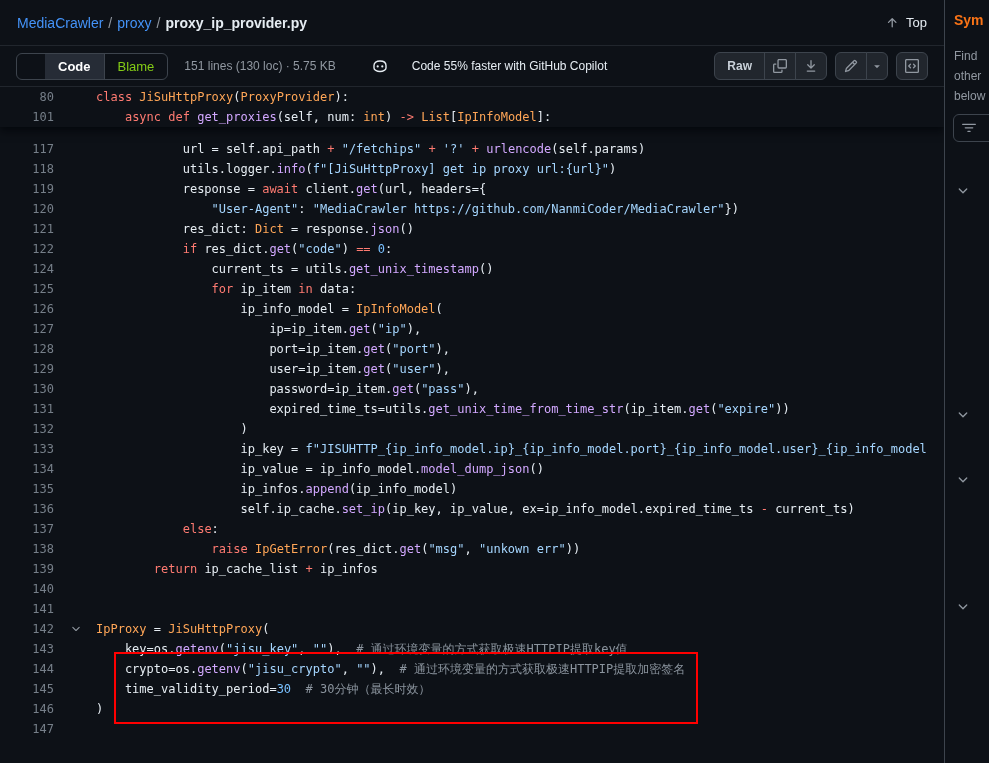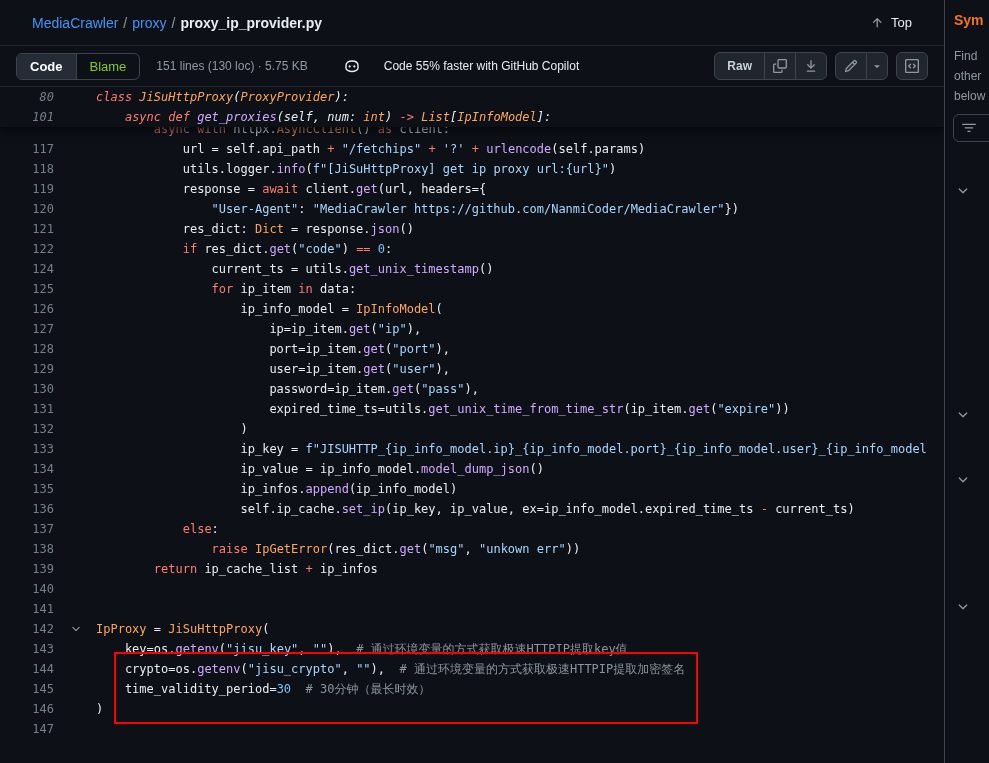--- a/index.html
+++ b/index.html
@@ -6,38 +6,38 @@
   html,body { background:#010409; }
   .page {
     position:relative; width:989px; height:763px; overflow:hidden;
     background:#0d1117; color:#e6edf3;
     font-family:"Liberation Sans","DejaVu Sans",sans-serif;
   }
   
   .topbar {
     position:absolute; left:0; top:0; width:944px; height:46px;
     display:flex; align-items:center; justify-content:space-between;
-    padding:0 32px; background:#0d1117; border-bottom:1px solid #21262d;
+    padding:0 17px; background:#0d1117; border-bottom:1px solid #21262d;
   }
   .breadcrumb { font-size:14px; display:flex; align-items:center; white-space:nowrap; }
   .breadcrumb a { color:#4493f8; text-decoration:none; cursor:pointer; }
   .breadcrumb .sep { color:#9198a1; margin:0 5px; }
   .breadcrumb .file { color:#e6edf3; font-weight:700; }
   .top-btn {
     display:flex; align-items:center; gap:7px; background:none; border:none;
     color:#e6edf3; font-size:13px; cursor:pointer; font-family:inherit;
   }
   .top-btn .ic { color:#9198a1; display:inline-flex; }
   
   .toolbar {
     position:absolute; left:0; top:46px; width:944px; height:41px;
     display:flex; align-items:center; padding:0 16px; gap:8px;
     border-bottom:1px solid #21262d; background:#0d1117;
   }
-  .segmented { display:inline-flex; border:1px solid #3d444d; border-radius:6px; overflow:hidden; flex:none; }
+  .segmented { display:inline-flex; border:1px solid #3d444d; border-radius:6px; overflow:hidden; flex:none;padding-left:28px; }
   .seg {
     background:transparent; border:none; color:#84cc16; font-size:13px;
     padding:5px 13px; cursor:pointer; font-family:inherit;
   }
   .seg.active { background:#262c36; color:#ffffff; font-weight:600; border-right:1px solid #3d444d; }
   .file-info { color:#9198a1; font-size:12px; margin-left:8px; white-space:nowrap; }
   .copilot-chip {
     display:flex; align-items:center; gap:24px; font-size:12px; color:#e6edf3;
     margin-left:28px; cursor:pointer; white-space:nowrap;
   }
@@ -72,21 +72,20 @@
   .tok-p { color:#e6edf3; }
   .tok-k { color:#ff7b72; }
   .tok-f { color:#d2a8ff; }
   .tok-t { color:#ffa657; }
   .tok-s { color:#a5d6ff; }
   .tok-n { color:#79c0ff; }
   .tok-c { color:#8b949e; }
   .sticky {
     position:relative; z-index:2; background:#0d1117;
     box-shadow:0 4px 8px rgba(1,4,9,0.7);
-    font-style:italic;
   }
   .clip-wrap { height:12px; overflow:hidden; position:relative; z-index:1; opacity:0.85; }
   .clip-inner { margin-top:-8px; }
   .row-chevron {
     position:absolute; left:70px; top:4px; width:12px; height:12px;
     color:#9198a1; cursor:pointer; display:inline-flex;
   }
   
   .annotation {
     position:absolute; left:114px; top:652px; width:584px; height:72px;
@@ -197,21 +196,20 @@
         </div>
         <div class="code-row">
           <span class="ln">101</span>
           <span class="code-text"><span class="tok-p">    </span><span class="tok-k">async def </span><span class="tok-f">get_proxies</span><span class="tok-p">(self, num: </span><span class="tok-t">int</span><span class="tok-p">) </span><span class="tok-k">-&gt;</span><span class="tok-p"> </span><span class="tok-t">List</span><span class="tok-p">[</span><span class="tok-t">IpInfoModel</span><span class="tok-p">]:</span></span>
         </div>
       </div>
     <div class="clip-wrap">
       <div class="clip-inner">
           <div class="code-row">
             <span class="ln"></span>
-            <span class="code-text"><span class="tok-p">        </span><span class="tok-k">async with </span><span class="tok-p">httpx.</span><span class="tok-t">AsyncClient</span><span class="tok-p">() </span><span class="tok-k">as</span><span class="tok-p"> client:</span></span>
           </div>
         </div>
     </div>
     <div>
         <div class="code-row">
           <span class="ln">117</span>
           <span class="code-text"><span class="tok-p">            url = self.api_path </span><span class="tok-k">+</span><span class="tok-p"> </span><span class="tok-s">"/fetchips"</span><span class="tok-p"> </span><span class="tok-k">+</span><span class="tok-p"> </span><span class="tok-s">'?'</span><span class="tok-p"> </span><span class="tok-k">+</span><span class="tok-p"> </span><span class="tok-f">urlencode</span><span class="tok-p">(self.params)</span></span>
         </div>
         <div class="code-row">
           <span class="ln">118</span>

